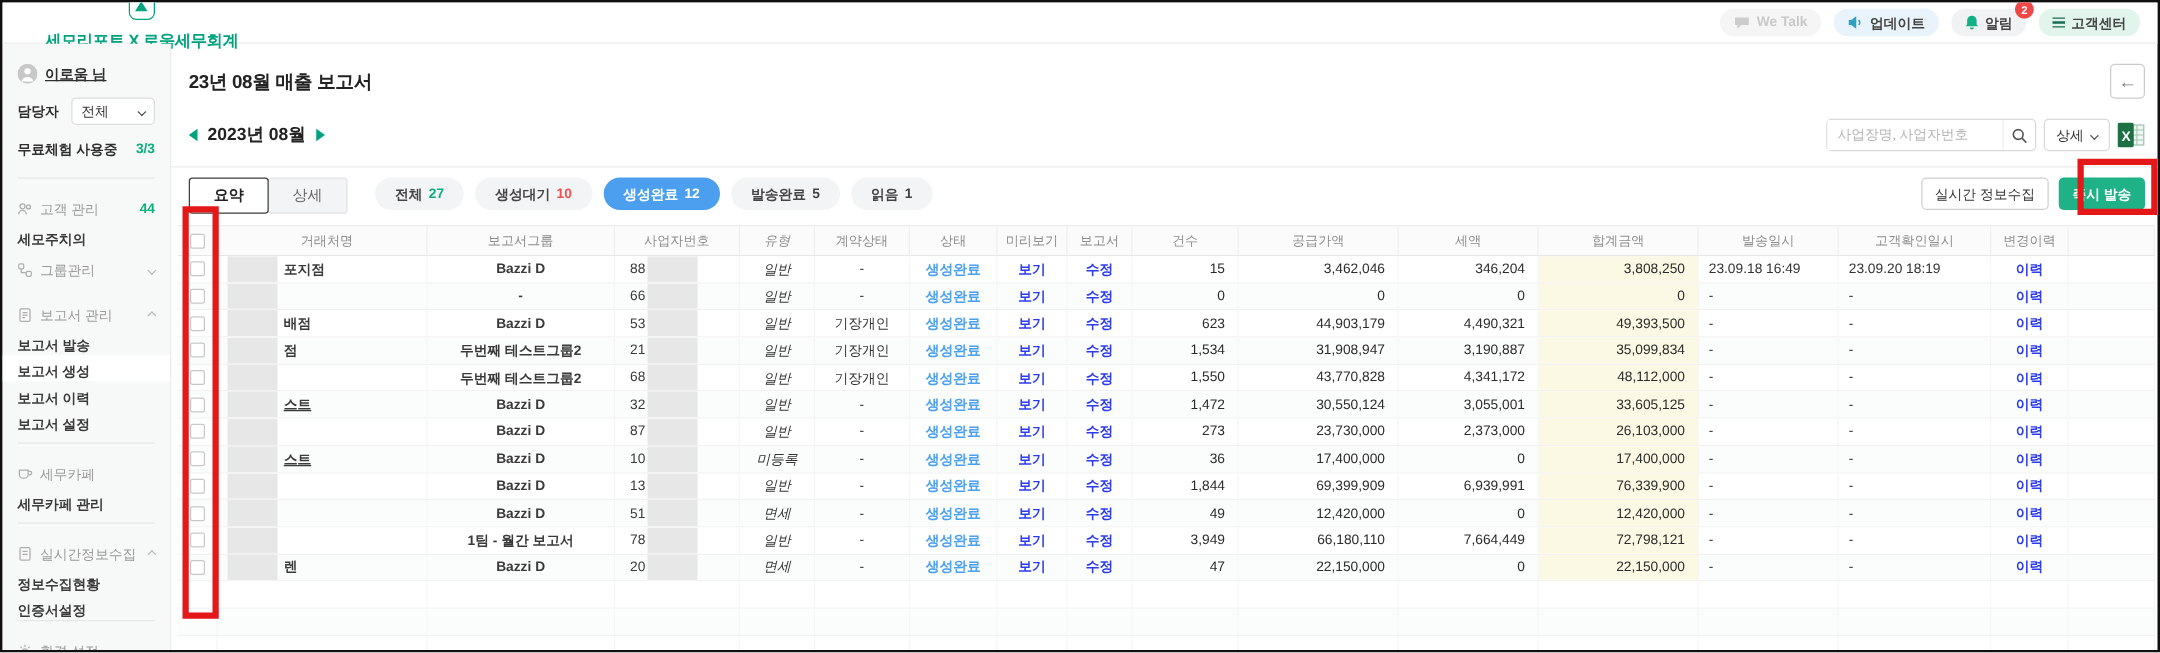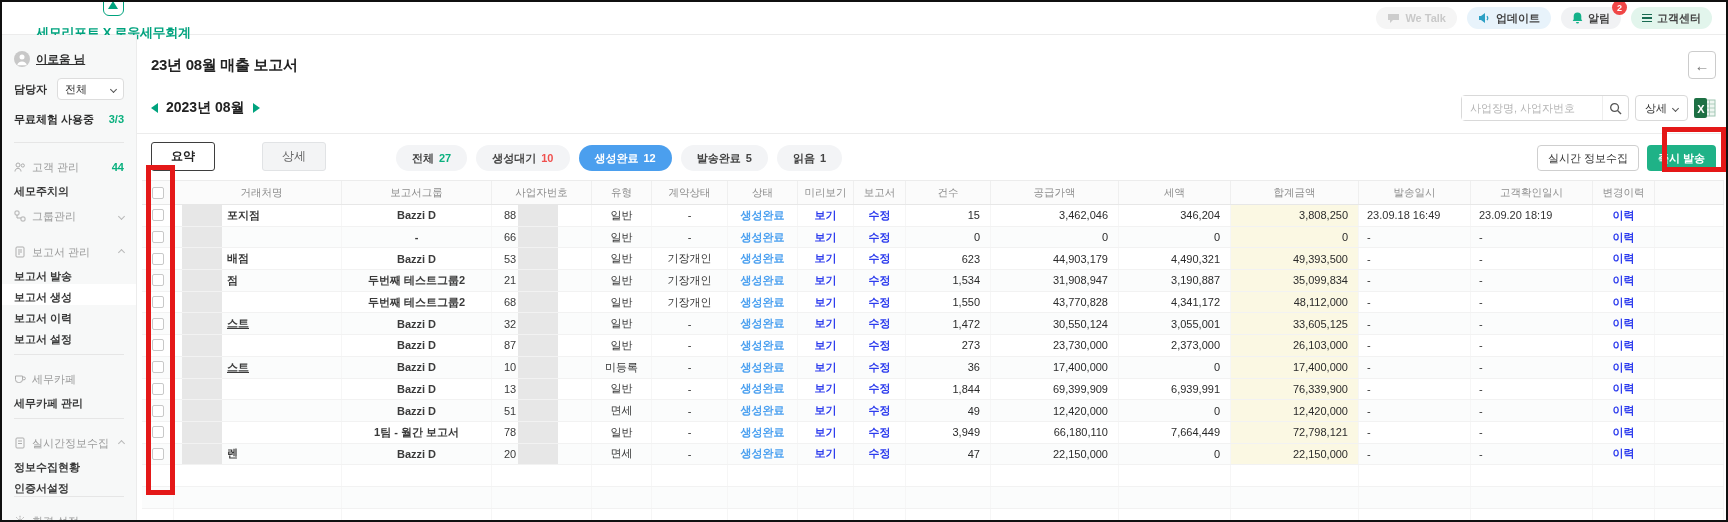--- a/index.html
+++ b/index.html
@@ -56,29 +56,29 @@
   .title-row { display:flex; align-items:center; padding:16px 10px 0 14px; }
   .page-title { font-size:15px; font-weight:bold; color:#222; letter-spacing:-.3px; }
   .back-btn { margin-left:auto; width:28px; height:28px; border:1px solid #ccc; border-radius:4px; background:#fff; display:flex; align-items:center; justify-content:center; color:#777; font-size:15px; cursor:pointer; }
   .controls-row { display:flex; align-items:center; padding:16px 10px 0 14px; }
   .month-nav { display:flex; align-items:center; gap:8px; font-size:14px; font-weight:bold; color:#222; }
   .tri { width:0; height:0; cursor:pointer; }
   .tri.left  { border-top:5px solid transparent; border-bottom:5px solid transparent; border-right:7px solid #00a37e; }
   .tri.right { border-top:5px solid transparent; border-bottom:5px solid transparent; border-left:7px solid #00a37e; }
   .search-cluster { margin-left:auto; display:flex; align-items:center; gap:6px; }
   .search-box { display:flex; align-items:center; border:1px solid #d9d9d9; border-radius:4px; height:26px; width:168px; background:#fff; }
-  .search-box input { border:0; outline:0; flex:1; min-width:0; height:100%; padding:0 8px; font-size:11px; font-family:Liberation Sans, sans-serif; color:#333; }
+  .search-box input { border:0; outline:0; flex:1; min-width:0; height:100%; padding:0 8px; font-size:11px; font-family:Liberation Serif, serif; color:#333; }
   .search-box input::placeholder { color:#b5b5b5; }
   .search-btn { width:26px; height:100%; display:flex; align-items:center; justify-content:center; cursor:pointer; border-left:1px solid #eee; }
   .detail-btn { height:26px; border:1px solid #d9d9d9; border-radius:4px; background:#fff; display:flex; align-items:center; gap:6px; padding:0 9px; font-size:11px; color:#333; cursor:pointer; }
   .excel-btn { display:flex; align-items:center; cursor:pointer; }
   .sep { border-top:1px solid #ececec; margin-top:12px; }
 
   
-  .tabs-row { display:flex; align-items:flex-end; padding:8px 10px 0 14px;gap:48px; }
+  .tabs-row { display:flex; align-items:flex-start; padding:8px 10px 0 14px; }
   .tab { width:64px; height:29px; display:flex; align-items:center; justify-content:center; font-size:12px; cursor:pointer; }
   .tab.active { border:1.5px solid #3e3e3e; background:#fff; font-weight:bold; color:#222; border-radius:3px; z-index:2; }
   .tab.inactive { border:1px solid #e1e3e5; background:#f3f4f5; color:#666; margin-left:-1px; border-radius:3px; }
   .pills { display:flex; align-items:center; gap:9px; margin-left:22px; }
   .pill { height:26px; border-radius:14px; background:#f3f4f6; display:flex; align-items:center; gap:5px; padding:0 16px; font-size:11px; font-weight:bold; color:#444; cursor:pointer; }
   .pill .cnt.green { color:#0ab07e; }
   .pill .cnt.red { color:#f0504e; }
   .pill.active { background:#4b9fee; color:#fff; }
   .pill.active .cnt { color:#fff; }
   .action-btns { margin-left:auto; display:flex; align-items:center; gap:8px; }
@@ -89,21 +89,21 @@
   .tbl { margin:9px 2px 0 5px; font-size:11px; }
   .thead { display:flex; height:25px; background:#fbfbfb; border-top:1px solid #ececec; border-bottom:1px solid #e7e7e7; color:#8d8d8d; font-size:10.5px; }
   .thead .cell { border-right:1px solid #efefef; display:flex; align-items:center; justify-content:center; }
   .trow { display:flex; height:21.7px; border-bottom:1px solid #f2f2f2; background:#fff; }
   .trow.alt { background:#fbfcfc; }
   .cell { display:flex; align-items:center; overflow:hidden; white-space:nowrap; }
   .trow .cell { border-right:1px solid #f6f6f6; }
   .ctr { justify-content:center; }
   .rt { justify-content:flex-end; padding-right:10px; }
   .c-check{width:32px; justify-content:center;} .c-name{width:168px; padding-left:8px;}
-  .c-group{width:150px;} .c-biz{width:100px; padding-left:12px;} .c-type{width:60px;}
+  .c-group{width:150px;} .c-biz{width:100px; padding-left:12px;} .c-type{width:60px;font-style:italic;}
   .c-contract{width:76px;} .c-status{width:70px;} .c-preview{width:56px;} .c-report{width:52px;}
   .c-count{width:85px;} .c-supply{width:128px;} .c-tax{width:112px;} .c-total{width:128px;}
   .c-sent{width:112px; padding-left:8px;} .c-confirm{width:122px; padding-left:8px;}
   .c-history{width:62px;} .c-fill{flex:1;}
   .yel { background:#fbf8e3; }
   .cb { width:12px; height:12px; border:1px solid #c8c8c8; border-radius:2px; background:#fff; display:inline-block; cursor:pointer; }
   .redact { width:40px; align-self:stretch; background:#e7e7e7; display:inline-block; flex:none; }
   .sfx { margin-left:5px; color:#3a3a3a; font-weight:bold; }
   .sfx.und { text-decoration:underline; }
   .pre { margin-right:2px; color:#3a3a3a; }

